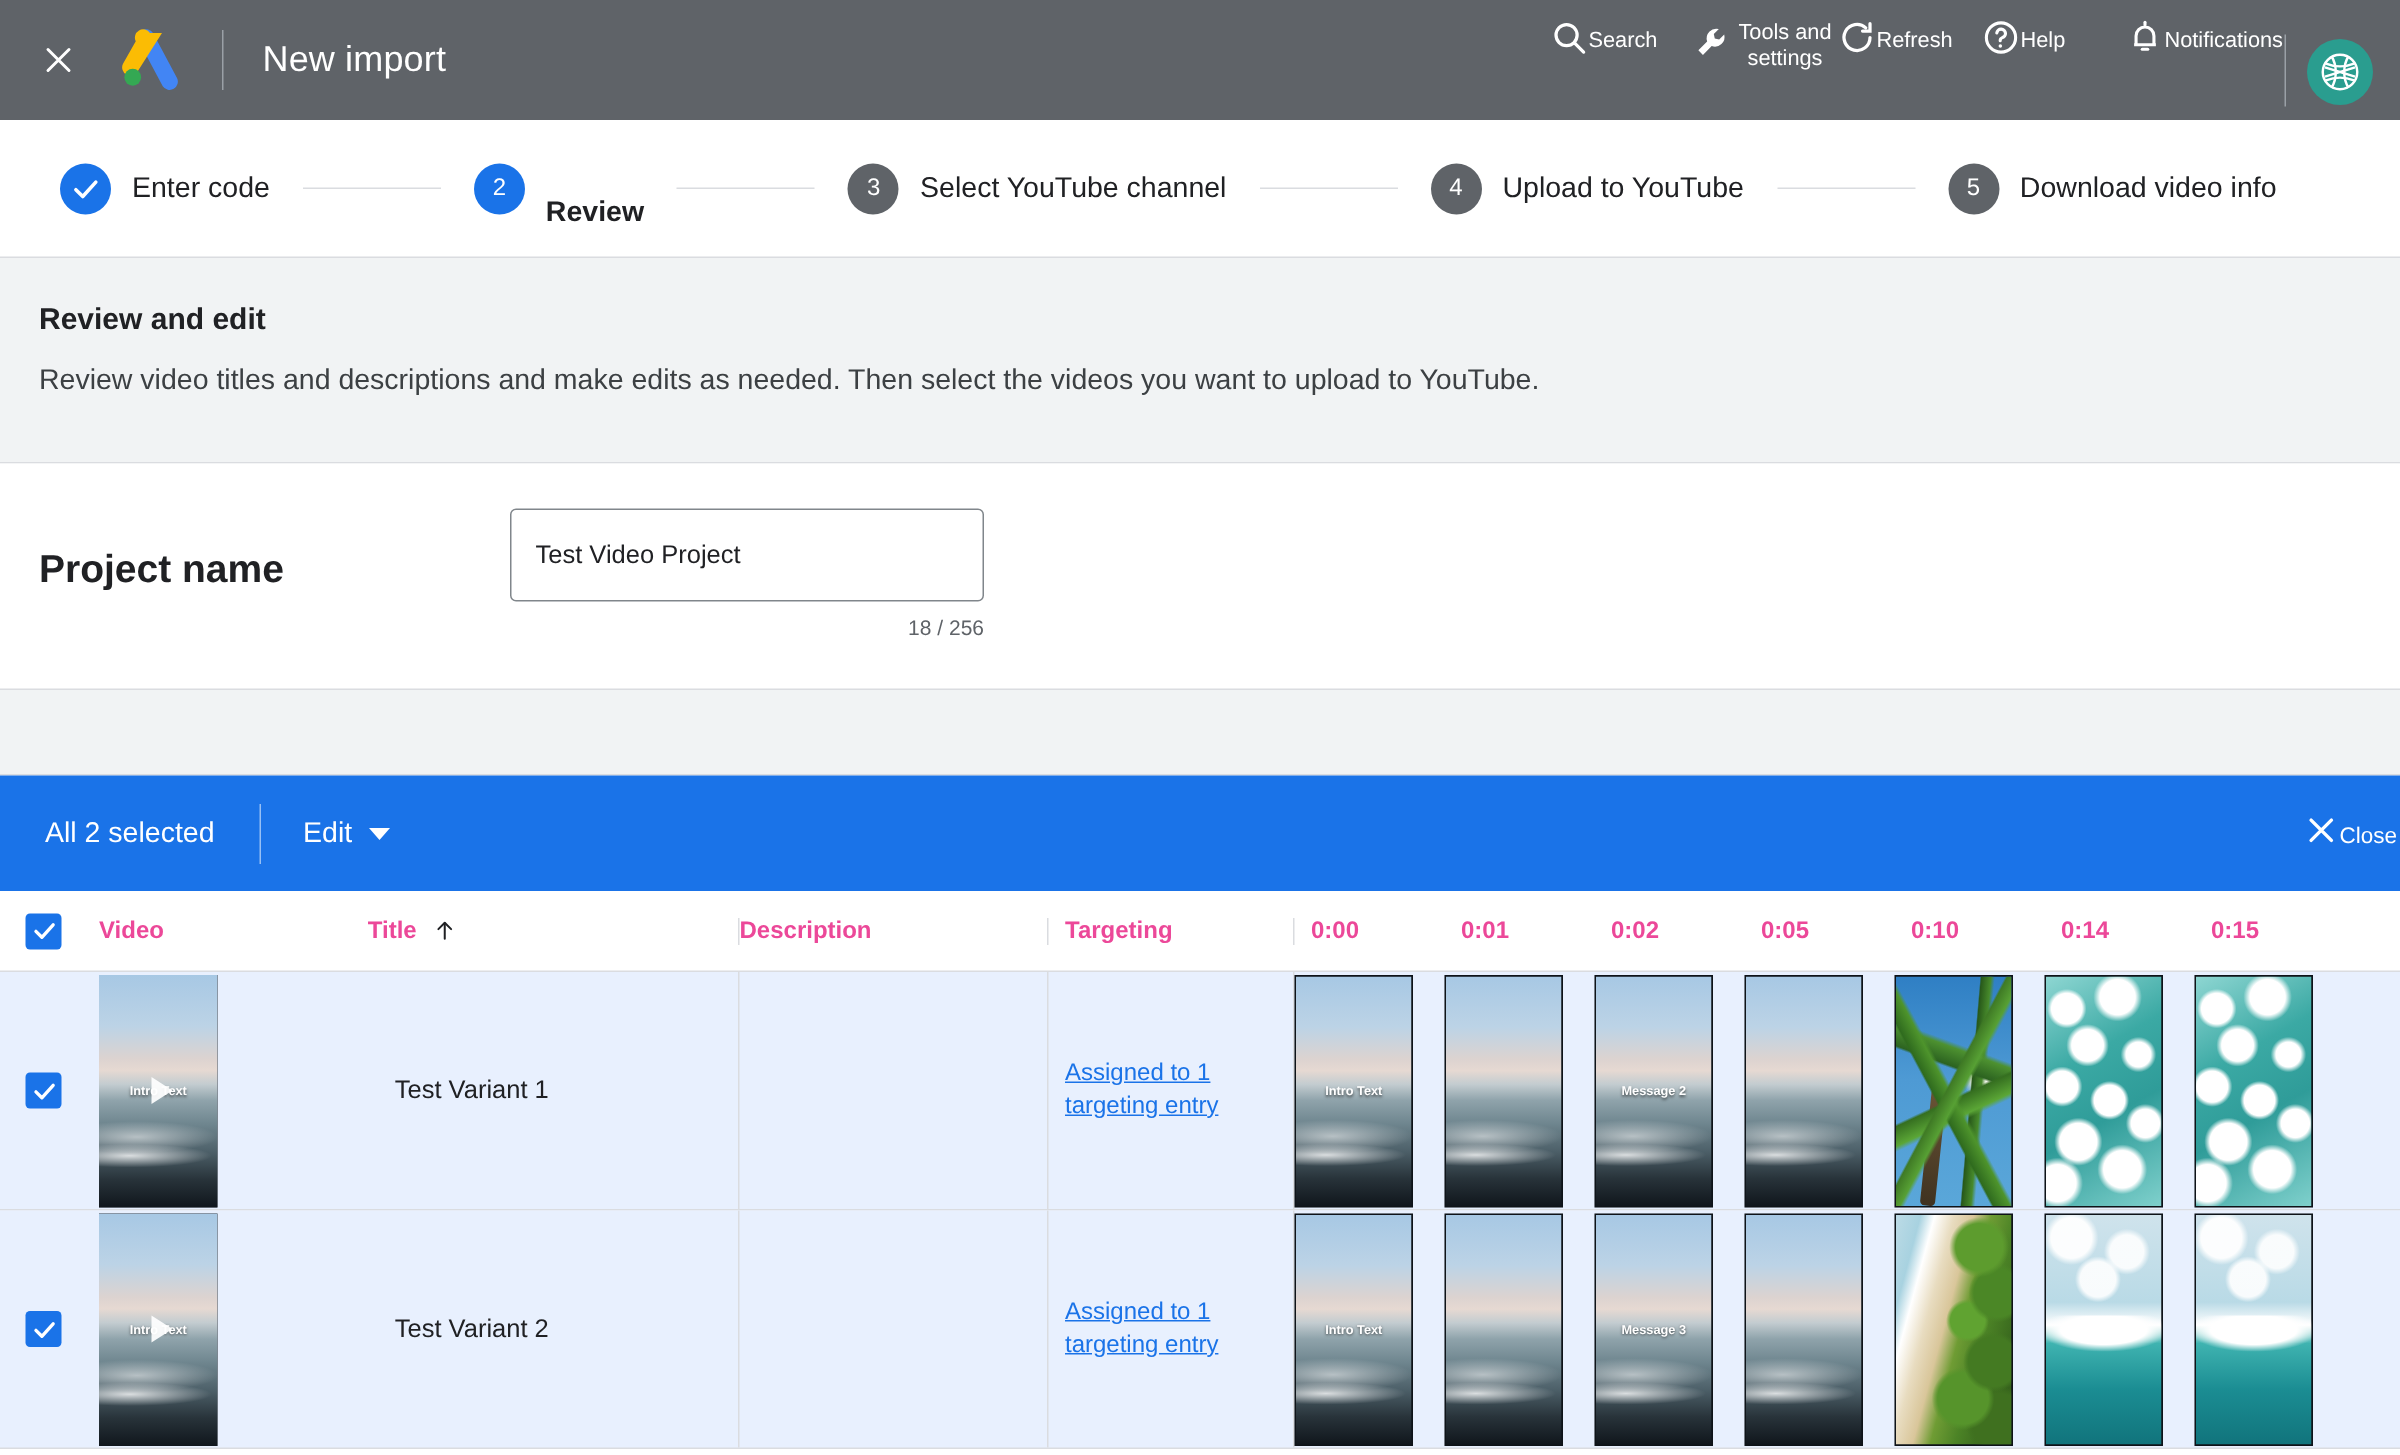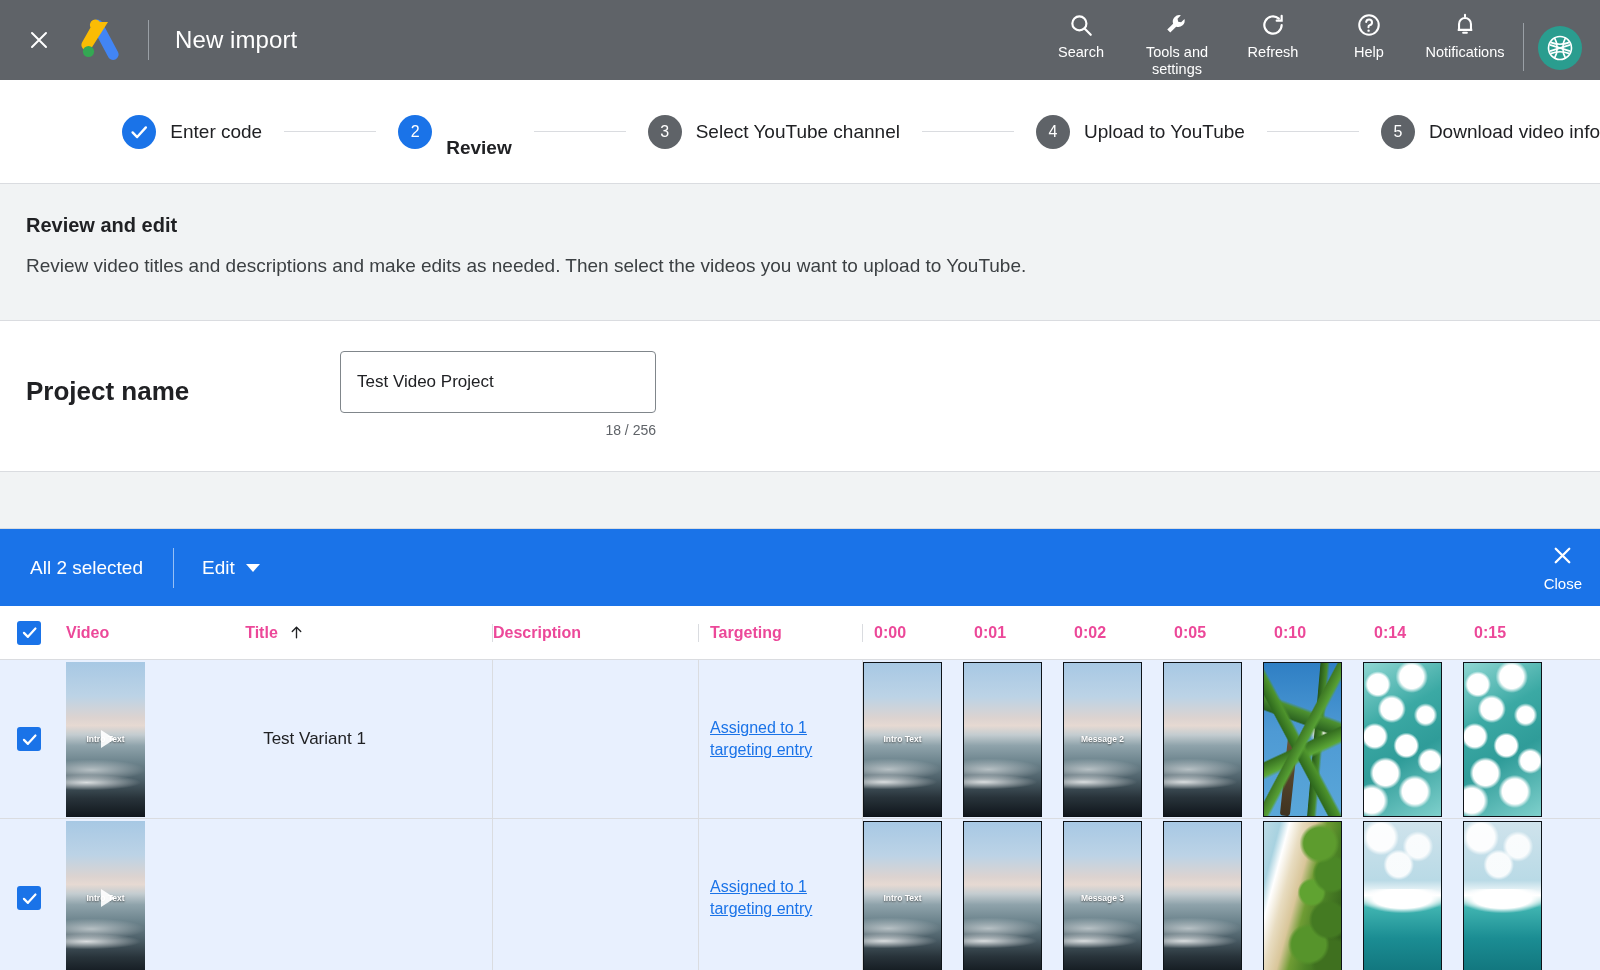--- a/index.html
+++ b/index.html
@@ -33,21 +33,21 @@
     margin: 0 26px 0 24px; flex: 0 0 auto;
   }
   .appbar-title {
     font-size: 24px; font-weight: 400; letter-spacing: 0.1px;
     white-space: nowrap;
   }
   .appbar-spacer { flex: 1 1 auto; }
   .appbar-actions { display: flex; align-items: flex-start; height: 80px; }
   .appbar-action {
     width: 96px; padding-top: 10px;
-    display: flex; flex-direction: column; align-items: center;
+    display: flex; flex-direction: row; align-items: center;
     cursor: pointer; color: #ffffff;
   }
   .appbar-action .ic { height: 30px; display: flex; align-items: center; justify-content: center; }
   .appbar-action .ic svg { width: 26px; height: 26px; }
   .appbar-action .lbl {
     font-size: 14.5px; line-height: 17px; text-align: center;
     margin-top: 4px; max-width: 94px;
   }
   .appbar-sep {
     width: 1px; height: 48px; background: #9aa0a6;
@@ -56,25 +56,24 @@
   .avatar {
     width: 44px; height: 44px; border-radius: 50%;
     background: #2a9d8f; margin-top: 16px;
     display: flex; align-items: center; justify-content: center;
     cursor: pointer; flex: 0 0 auto;
   }
   .avatar svg { width: 30px; height: 30px; }
 
   
   .stepper {
-    height: 104px; background: #ffffff;
+    height: 92px; background: #ffffff;
     display: flex; align-items: center;
     padding-left: 40px;
     border-bottom: 1px solid #dadce0;
-    justify-content: flex-end;
   }
   .step { display: flex; align-items: center; flex: 0 0 auto; }
   .step-badge {
     width: 34px; height: 34px; border-radius: 50%;
     display: flex; align-items: center; justify-content: center;
     font-size: 16px; color: #ffffff; flex: 0 0 auto;
   }
   .step-badge.done { background: #1a73e8; }
   .step-badge.active { background: #1a73e8; }
   .step-badge.todo { background: #5f6368; }
@@ -131,22 +130,22 @@
   .selbar-edit {
     display: flex; align-items: center; gap: 11px;
     font-size: 19px; padding: 8px 14px; cursor: pointer;
   }
   .caret {
     width: 0; height: 0; border-left: 7px solid transparent;
     border-right: 7px solid transparent; border-top: 8px solid #ffffff;
   }
   .selbar-spacer { flex: 1 1 auto; }
   .selbar-close {
-    display: flex; flex-direction: column; align-items: center;
-    cursor: pointer; padding-right: 18px;
+    display: flex; flex-direction: row; align-items: center;
+    cursor: pointer; padding-right: 2px;
   }
   .selbar-close svg { width: 25px; height: 25px; }
   .selbar-close .lbl { font-size: 15px; margin-top: 3px; }
 
   
   .tbl { width: 1600px; }
   .thead {
     display: flex; height: 54px; align-items: center;
     border-bottom: 1px solid #dadce0; background: #ffffff;
   }
@@ -609,20 +608,21 @@
         <div class="c-video">
           <div class="vid-thumb">
             <div class="sc-beach">
               <div class="surf"></div>
             </div>
             <div class="frame-cap">Intro Text</div>
             <span class="play-btn"><svg viewBox="0 0 34 34">
                 <path d="M12 8 L26 17 L12 26 Z" fill="rgba(255,255,255,.92)"></path>
               </svg></span>
           </div>
+          <div class="vid-title">Test Variant 2</div>
         </div>
         <div class="c-desc">
           <span></span>
         </div>
         <div class="c-targ">
           <a class="targ-link">Assigned to 1 targeting entry</a>
         </div>
         <div class="c-time">
           <div class="time-slots">
             <div class="time-slot">

